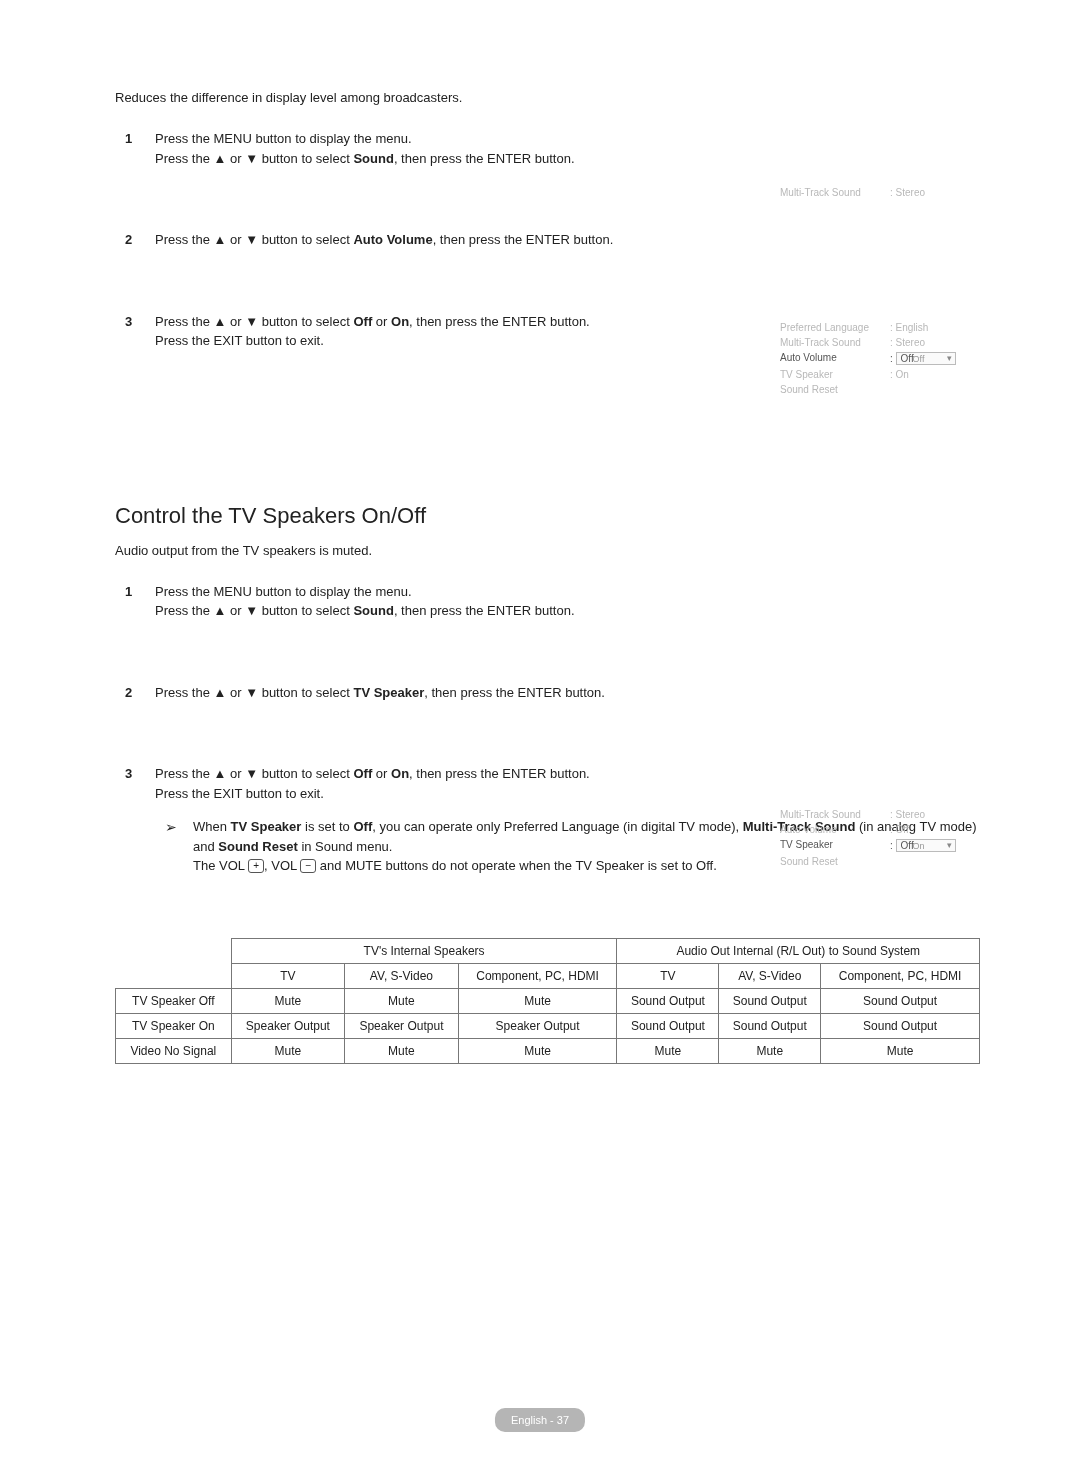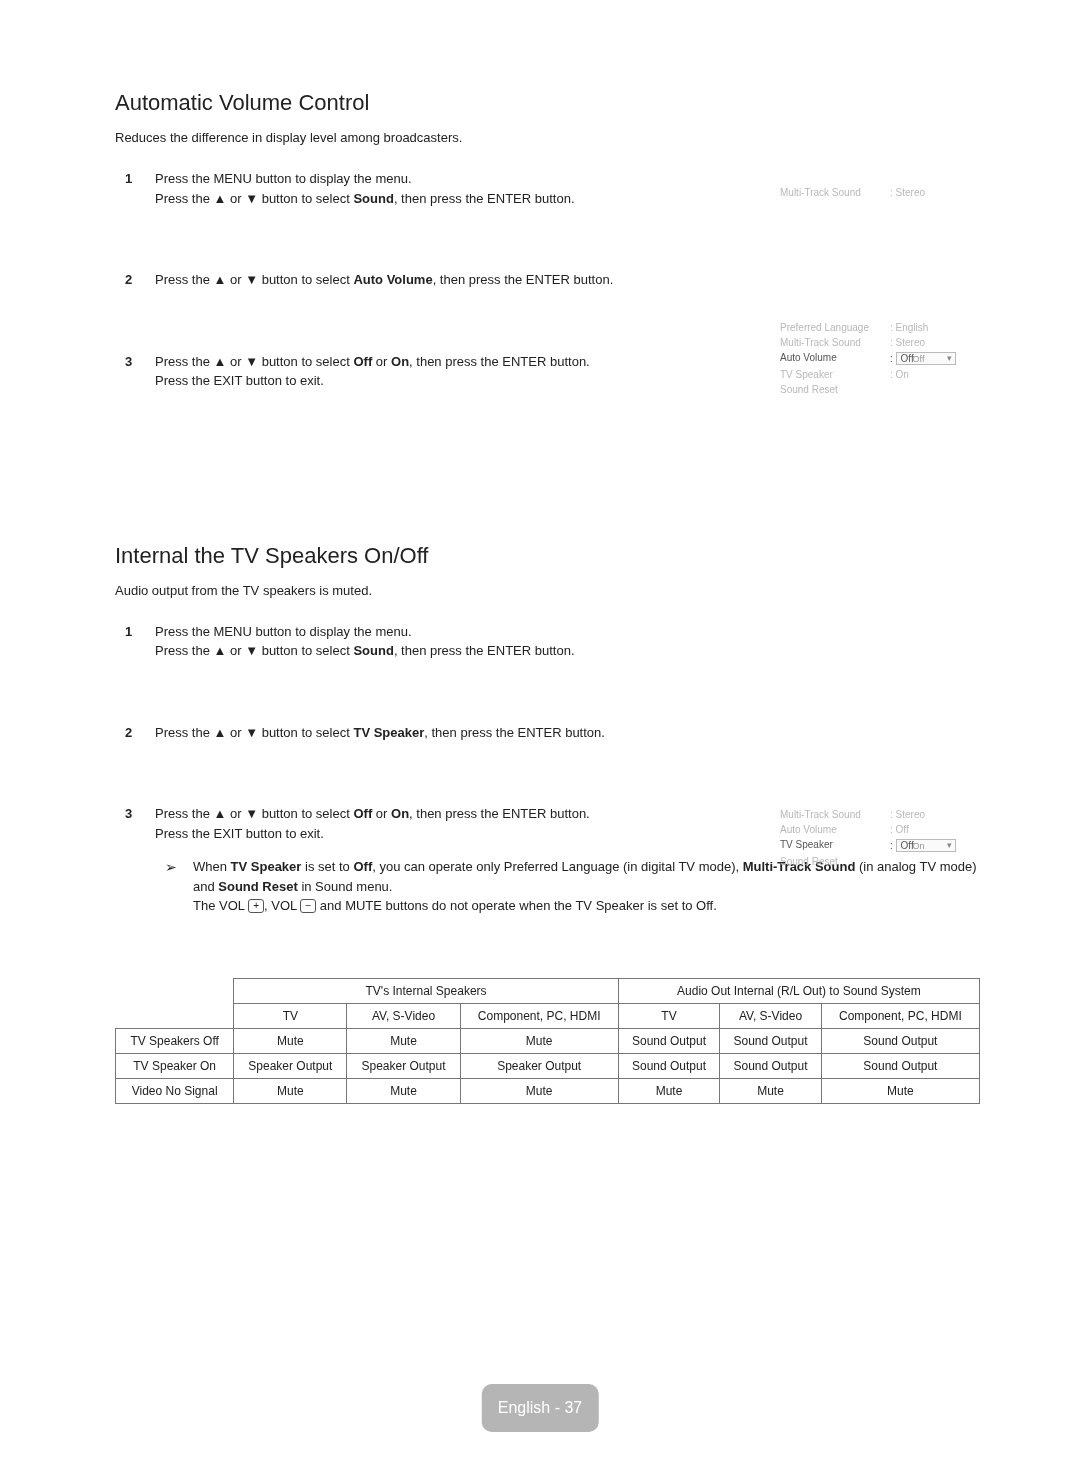--- a/index.html
+++ b/index.html
@@ -27,30 +27,29 @@
 
   .osd1 { top: 185px; }
   .osd2 { top: 320px; }
   .osd3 { top: 807px; }
 
   
   table.speaker-table { border-collapse: collapse; width: 100%; margin-top: 40px; font-size: 12px; }
   table.speaker-table th, table.speaker-table td { border: 1px solid #777; padding: 5px 6px; text-align: center; font-weight: 400; }
   table.speaker-table th.blank { border-top: none; border-left: none; }
 
-  .footer-pill { position: absolute; left: 50%; transform: translateX(-50%); bottom: 42px; background: #b5b5b5; color: #fff; font-size: 16px; padding: 15px 16px; border-radius: 10px; }
+  .footer-pill { position: absolute; left: 50%; transform: translateX(-50%); bottom: 42px; background: #b5b5b5; color: #fff; font-size: 11px; padding: 6px 16px; border-radius: 10px; }
 
   .section-gap { height: 90px; }
 </style>
 </head>
 <body>
 
 <div class="page">
 
-  <h2>Automatic Volume Control</h2>
   <p class="intro">Reduces the difference in display level among broadcasters.</p>
 
   <ol class="steps">
     <li>
       <span>Press the MENU button to display the menu.</span><br>
       <span>Press the ▲ or ▼ button to select </span><span class="bold">Sound</span><span>, then press the ENTER button.</span>
     </li>
     <li>
       <span>Press the ▲ or ▼ button to select </span><span class="bold">Auto Volume</span><span>, then press the ENTER button.</span>
     </li>
@@ -85,21 +84,21 @@
         <span class="val">: On</span>
       </div>
     <div class="row">
         <span class="label">Sound Reset</span>
         <span class="val"></span>
       </div>
   </div>
 
   <div class="section-gap"></div>
 
-  <h2>Internal the TV Speakers On/Off</h2>
+  <h2>Control the TV Speakers On/Off</h2>
   <p class="intro">Audio output from the TV speakers is muted.</p>
 
   <ol class="steps">
     <li>
       <span>Press the MENU button to display the menu.</span><br>
       <span>Press the ▲ or ▼ button to select </span><span class="bold">Sound</span><span>, then press the ENTER button.</span>
     </li>
     <li>
       <span>Press the ▲ or ▼ button to select </span><span class="bold">TV Speaker</span><span>, then press the ENTER button.</span>
     </li>
@@ -141,21 +140,21 @@
     </tr>
     <tr>
       <th>TV</th>
       <th>AV, S-Video</th>
       <th>Component, PC, HDMI</th>
       <th>TV</th>
       <th>AV, S-Video</th>
       <th>Component, PC, HDMI</th>
     </tr>
     <tr>
-      <td>TV Speakers Off</td>
+      <td>TV Speaker Off</td>
       <td>Mute</td>
       <td>Mute</td>
       <td>Mute</td>
       <td>Sound Output</td>
       <td>Sound Output</td>
       <td>Sound Output</td>
     </tr>
     <tr>
       <td>TV Speaker On</td>
       <td>Speaker Output</td>

